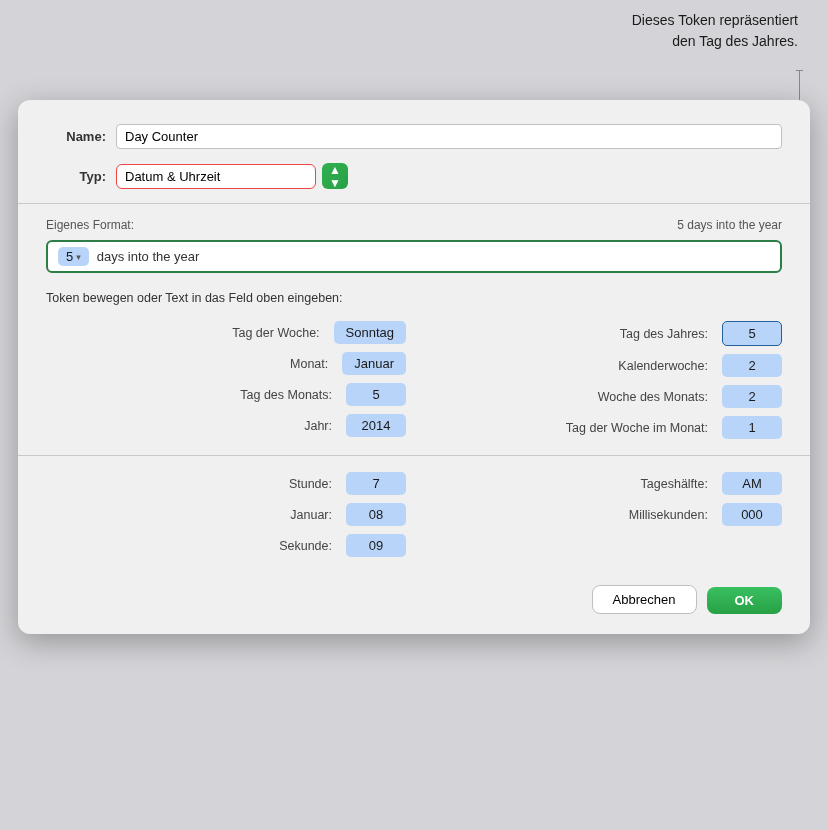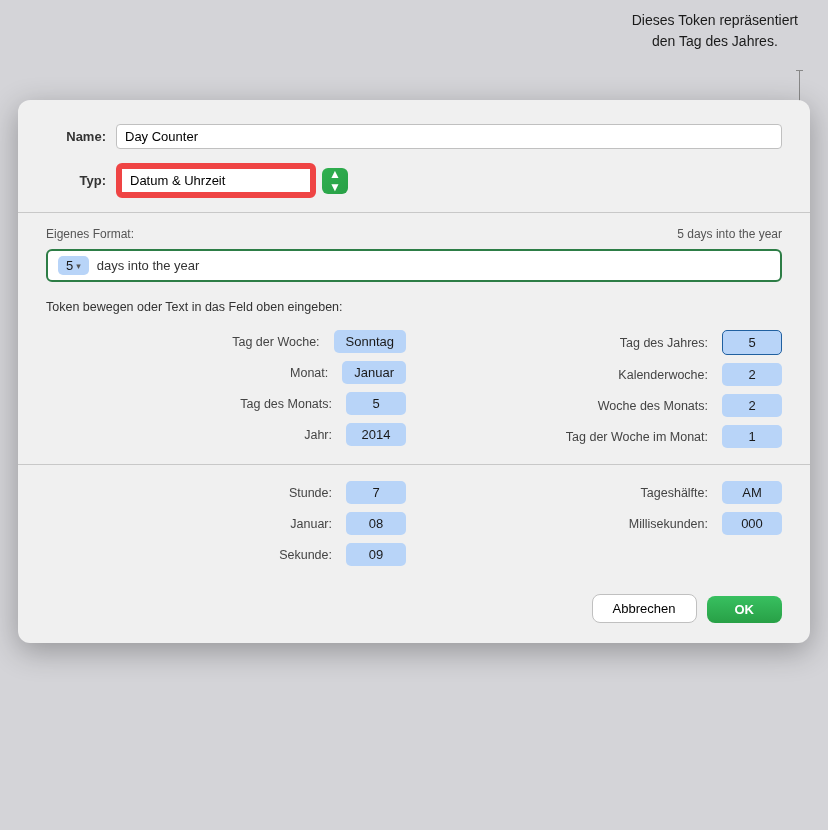--- a/index.html
+++ b/index.html
@@ -20,21 +20,21 @@
       width: 828px;
       height: 830px;
       position: relative;
       background: #d4d4d8;
     }
 
     .tooltip-area {
       position: absolute;
       top: 10px;
       right: 30px;
-      text-align: center;
+      text-align: right;
       font-size: 14px;
       color: #1a1a1a;
       line-height: 1.5;
     }
 
     .connector-line {
       position: absolute;
       top: 70px;
       right: 28px;
       width: 1px;
@@ -89,21 +89,21 @@
       outline: none;
     }
 
     .typ-select-wrapper {
       display: flex;
       align-items: center;
       gap: 6px;
     }
 
     .typ-select {
-      border: 6px solid #ef4444;
+      border: 1px solid #ef4444;
       border-radius: 6px;
       padding: 4px 8px;
       font-size: 13px;
       background: white;
       width: 200px;
       appearance: none;
       -webkit-appearance: none;
     }
 
     .stepper-btn {

